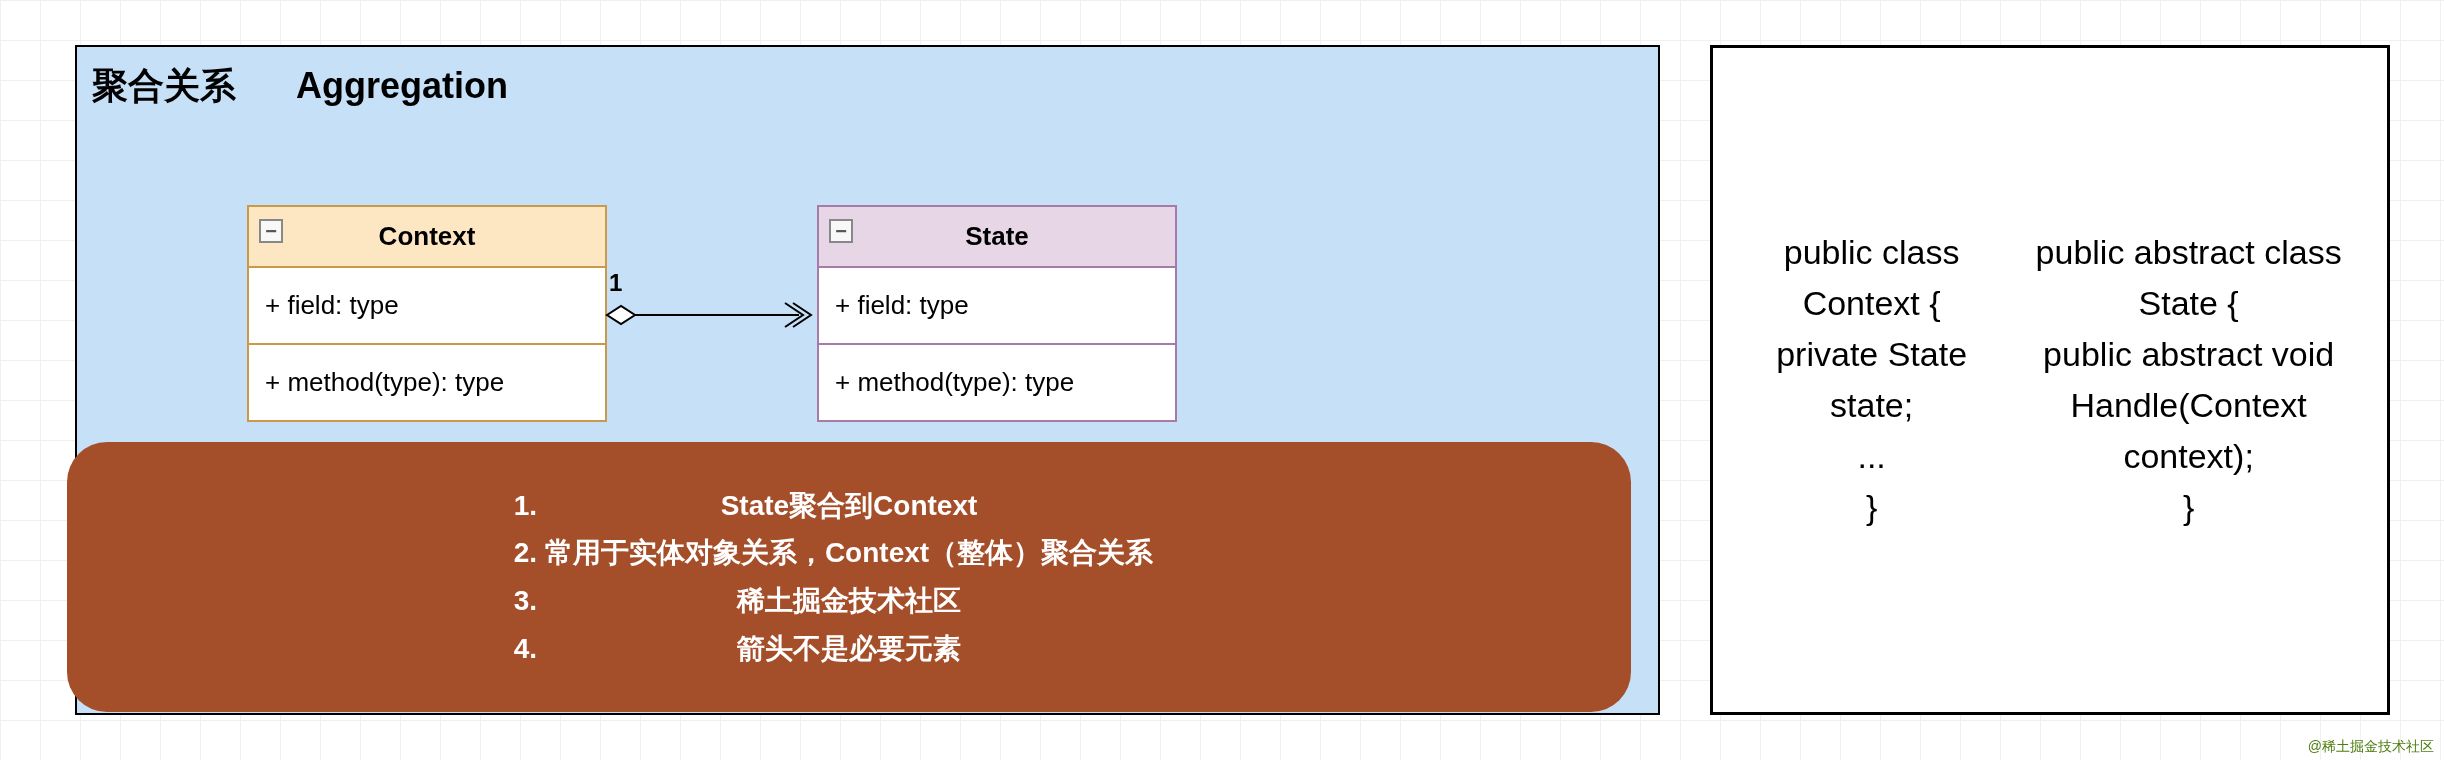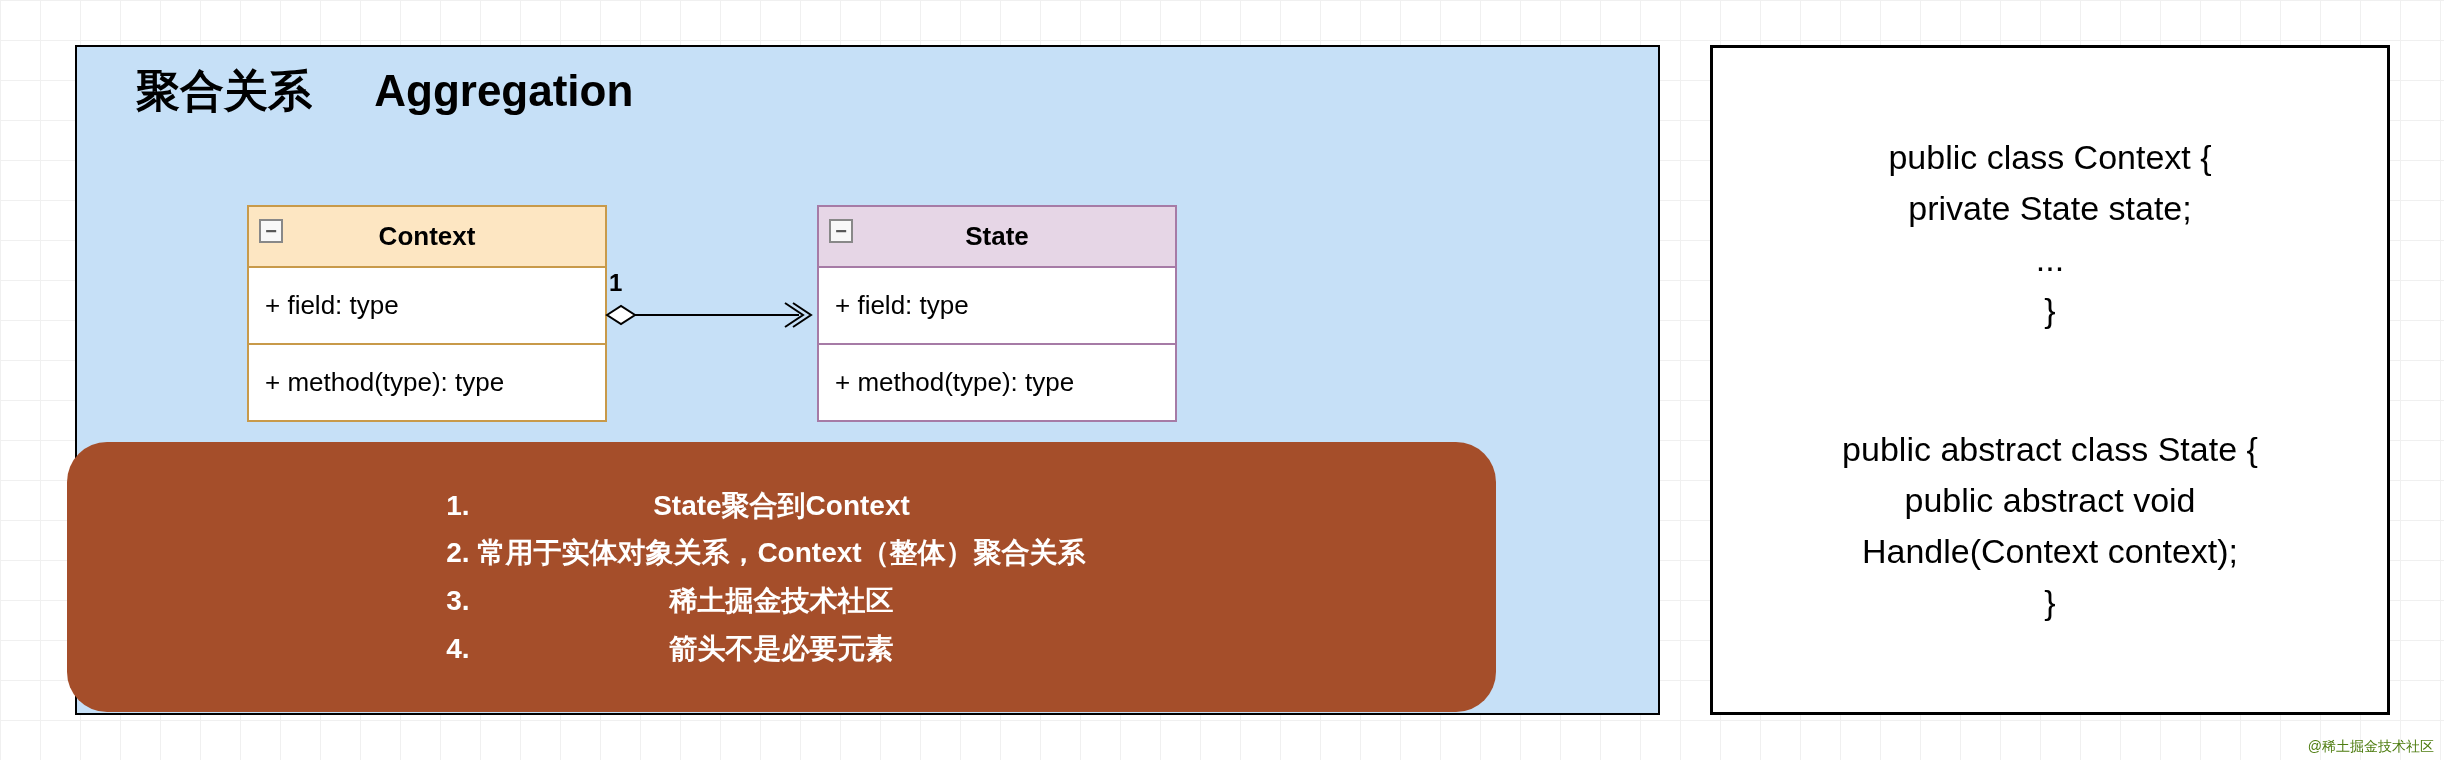--- a/index.html
+++ b/index.html
@@ -26,24 +26,23 @@
       width: 1585px;
       height: 670px;
       background: #c6e0f7;
       border: 2px solid #000;
       z-index: 1;
     }
     .title-row {
       position: absolute;
       left: 15px;
       top: 15px;
-      font-size: 44px;
+      font-size: 36px;
       font-weight: 900;
       color: #000;
-      margin-left: 44px;
     }
     .title-cn { display: inline-block; margin-right: 50px; }
     .title-en { display: inline-block; }
     .uml-class {
       position: absolute;
       border: 2px solid;
       background: #fff;
       font-size: 26px;
     }
     .uml-class.context {
@@ -105,21 +104,21 @@
       left: 532px;
       top: 222px;
       font-size: 24px;
       font-weight: bold;
       color: #000;
     }
     .notes-panel {
       position: absolute;
       left: -10px;
       top: 395px;
-      width: 1429px;
+      width: 1564px;
       height: 270px;
       background: #a54e2a;
       border-radius: 40px;
       color: #fff;
       font-size: 28px;
       font-weight: bold;
       display: flex;
       align-items: center;
       justify-content: center;
     }
@@ -137,21 +136,20 @@
     .code-panel {
       position: absolute;
       left: 1710px;
       top: 45px;
       width: 680px;
       height: 670px;
       border: 3px solid #000;
       background: #fff;
       z-index: 1;
       display: flex;
-      flex-direction: column;
       align-items: center;
       justify-content: space-around;
       padding: 40px 20px;
       font-size: 34px;
       text-align: center;
       line-height: 1.5;
     }
     .code-block { white-space: pre-line; }
     .watermark {
       position: absolute;

